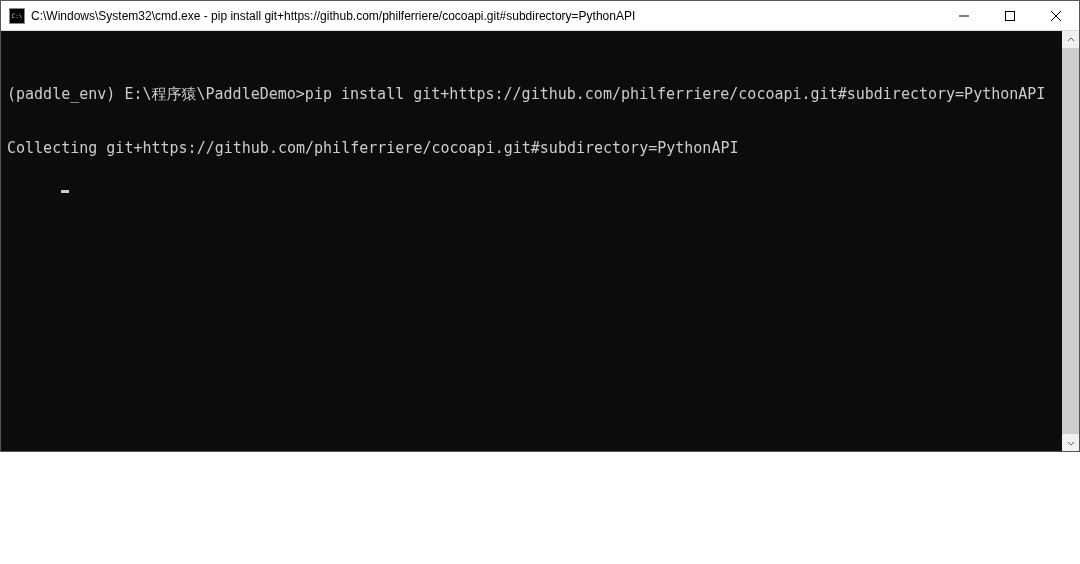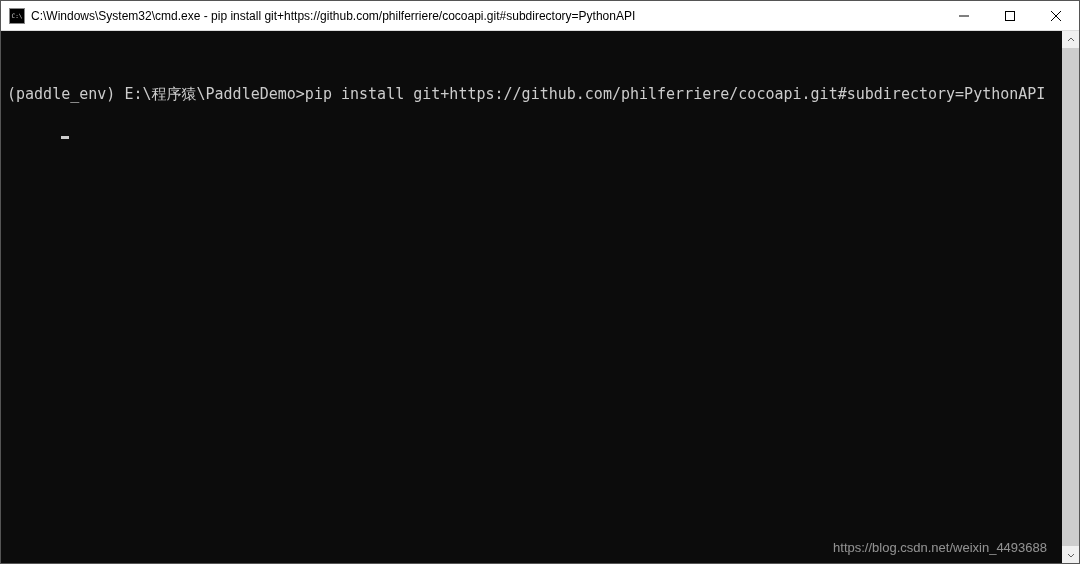--- a/index.html
+++ b/index.html
@@ -10,21 +10,21 @@
     body {
       width: 1080px;
       height: 564px;
       font-family: "Segoe UI", Tahoma, sans-serif;
       background: #fff;
       overflow: hidden;
       position: relative;
     }
     .window {
       width: 1080px;
-      height: 564px;
+      height: 452px;
       border: 1px solid #555;
       background: #fff;
       display: flex;
       flex-direction: column;
     }
     .titlebar {
       height: 30px;
       background: #fff;
       display: flex;
       align-items: center;
@@ -167,22 +167,22 @@
           <line x1="0" y1="0" x2="10" y2="10" stroke="#000" stroke-width="1"></line>
           <line x1="10" y1="0" x2="0" y2="10" stroke="#000" stroke-width="1"></line>
         </svg>
       </div>
     </div>
   </div>
 
   <div class="client-area">
     <div class="terminal">
       <div class="line">(paddle_env) E:\程序猿\PaddleDemo&gt;pip install git+https://github.com/philferriere/cocoapi.git#subdirectory=PythonAPI</div>
+      <div class="line">Collecting git+https://github.com/philferriere/cocoapi.git#subdirectory=PythonAPI</div>
       <span class="cursor"></span>
-      <div class="watermark">https://blog.csdn.net/weixin_4493688</div>
     </div>
 
     <div class="scrollbar">
       <div class="scrollbar-btn">
         <svg viewBox="0 0 8 8">
           <polyline points="1,5 4,2 7,5" fill="none" stroke="#606060" stroke-width="1"></polyline>
         </svg>
       </div>
       <div class="scrollbar-track">
         <div class="scrollbar-thumb"></div>

